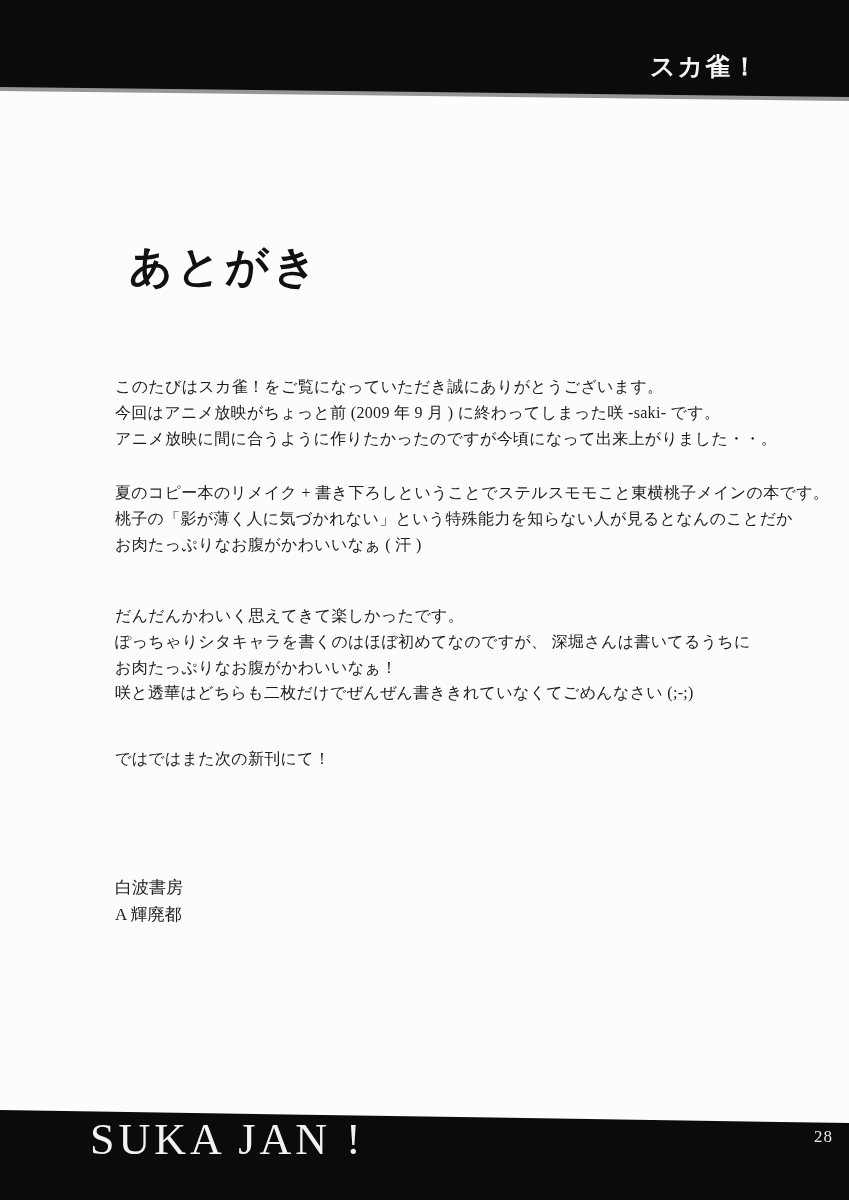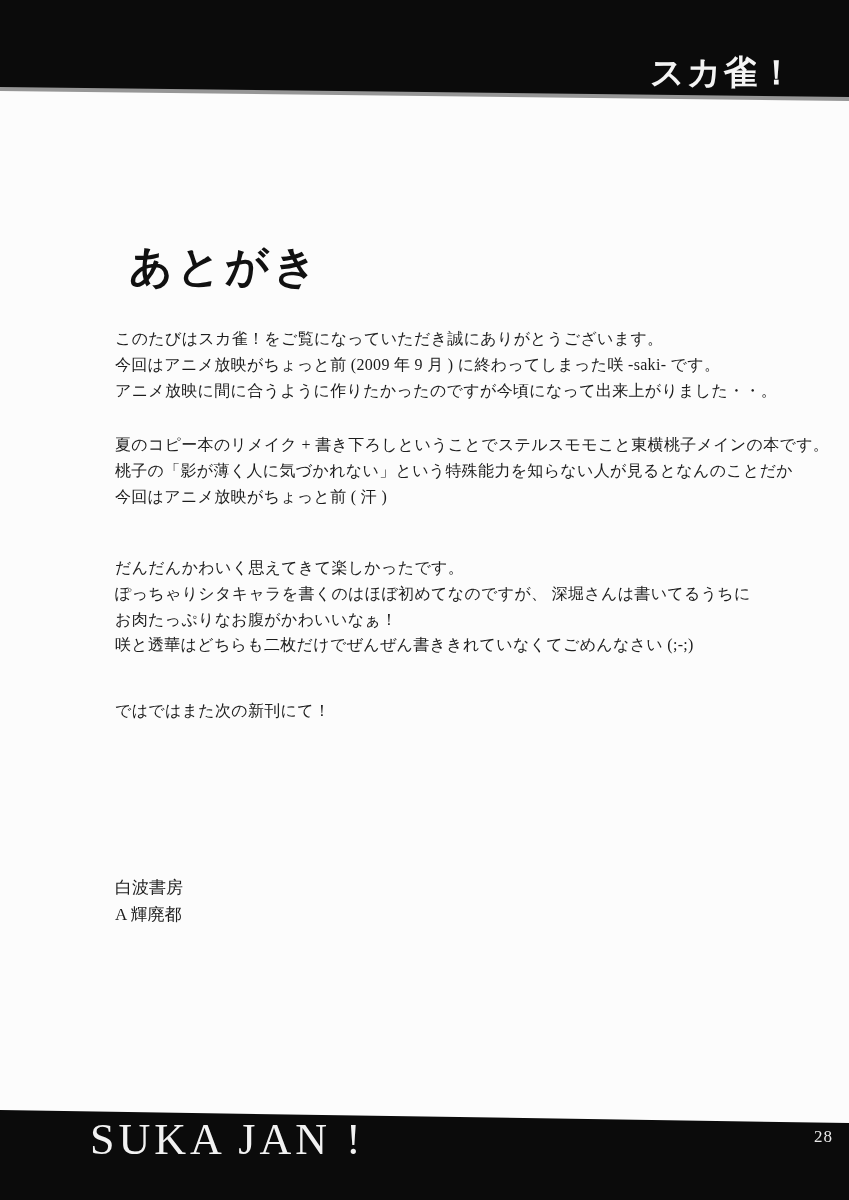--- a/index.html
+++ b/index.html
@@ -29,21 +29,21 @@
     width: 100%; height: 106px;
     background: #0b0b0b;
     clip-path: polygon(0 0, 100% 0, 100% 97px, 0 87px);
   }
   .header-logo {
     position: absolute;
     top: 50px;
     left: 650px;
     width: 160px;
     color: #f4f4f4;
-    font-size: 34px;
+    font-size: 25px;
     font-weight: bold;
     letter-spacing: 2px;
     white-space: nowrap;
   }
   
   .page-title {
     position: absolute;
     left: 129px;
     top: 209px;
     font-size: 43px;
@@ -52,20 +52,21 @@
     color: #111;
     white-space: nowrap;
   }
   .para {
     position: absolute;
     left: 115px;
     font-size: 16px;
     line-height: 25.8px;
     letter-spacing: 0.3px;
     color: #1c1c1c;
+    margin-top: 48px;
   }
   .para .line {
     white-space: nowrap;
   }
   .para-1 { top: 326px; }
   .para-2 { top: 432px; }
   .para-3 { top: 555px; }
   .para-4 { top: 698px; }
   .credits {
     position: absolute;
@@ -117,21 +118,21 @@
 
 <div class="para para-1">
   <div class="line">このたびはスカ雀！をご覧になっていただき誠にありがとうございます。</div>
   <div class="line">今回はアニメ放映がちょっと前 (2009 年 9 月 ) に終わってしまった咲 -saki- です。</div>
   <div class="line">アニメ放映に間に合うように作りたかったのですが今頃になって出来上がりました・・。</div>
 </div>
 
 <div class="para para-2">
   <div class="line">夏のコピー本のリメイク + 書き下ろしということでステルスモモこと東横桃子メインの本です。</div>
   <div class="line">桃子の「影が薄く人に気づかれない」という特殊能力を知らない人が見るとなんのことだか</div>
-  <div class="line">今回はアニメ放映がちょっと前 ( 汗 )</div>
+  <div class="line">お肉たっぷりなお腹がかわいいなぁ ( 汗 )</div>
 </div>
 
 <div class="para para-3">
   <div class="line">だんだんかわいく思えてきて楽しかったです。</div>
   <div class="line">ぽっちゃりシタキャラを書くのはほぼ初めてなのですが、 深堀さんは書いてるうちに</div>
   <div class="line">お肉たっぷりなお腹がかわいいなぁ！</div>
   <div class="line">咲と透華はどちらも二枚だけでぜんぜん書ききれていなくてごめんなさい (;-;)</div>
 </div>
 
 <div class="para para-4">

